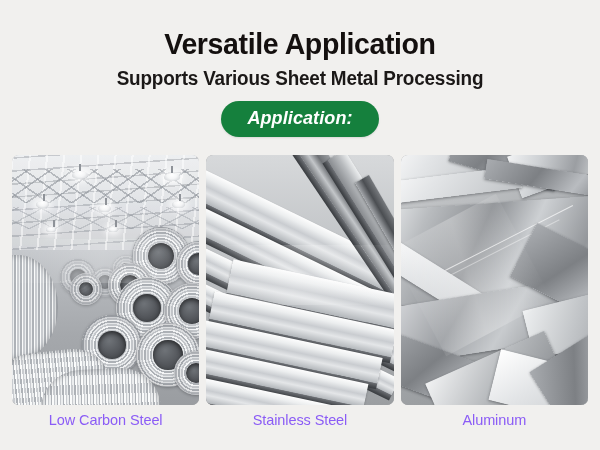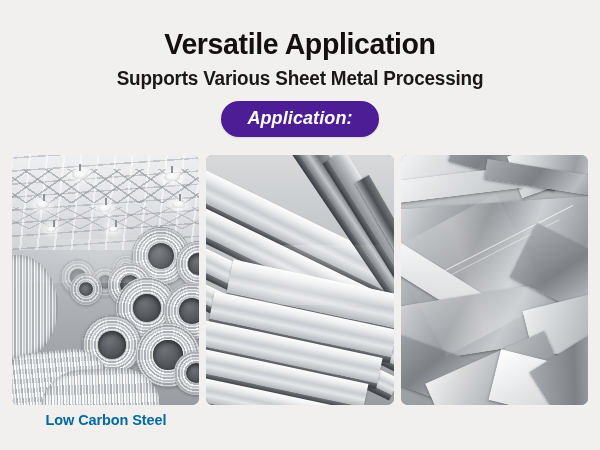--- a/index.html
+++ b/index.html
@@ -44,21 +44,21 @@
     transform: scaleX(0.97);
   }
 
   
   .badge-row {
     display: flex;
     justify-content: center;
     margin-top: 11px;
   }
   .badge {
-    background: #4c1d95;
+    background: #15803d;
     color: #ffffff;
     font-size: 18px;
     font-weight: bold;
     font-style: italic;
     padding: 7px 26px 8px 26px;
     border-radius: 22px;
     letter-spacing: 0.1px;
     box-shadow: 0 1px 2px rgba(0,0,0,0.10);
     white-space: nowrap;
   }
@@ -199,23 +199,22 @@
     left: 12px;
     top: 412px;
     width: 576px;
     display: flex;
     gap: 7px;
   }
   .caption {
     width: 188px;
     text-align: center;
     font-size: 14.5px;
-    color: #0369a1;
+    color: #8b5cf6;
     letter-spacing: -0.1px;
-    font-weight: bold;
   }
 </style>
 </head>
 <body>
 
 <div class="banner">
 
   <div class="header">
     <div class="main-title">Versatile Application</div>
     <div class="sub-title">Supports Various Sheet Metal Processing</div>
@@ -351,15 +350,17 @@
         <div class="sheet sheet-light" style="left:92px;  top:208px; width:120px; height:52px; transform:rotate(14deg);"></div>
         <div class="sheet sheet-dark" style="left:140px; top:188px; width:90px;  height:70px; transform:rotate(-32deg);"></div>
 
         <div class="gloss" style="left:10px; top:60px; width:120px; height:120px; transform:rotate(-28deg); opacity:.5;"></div>
       </div>
     </div>
   </div>
 
   <div class="captions">
     <div class="caption">Low Carbon Steel</div>
+    <div class="caption">Stainless Steel</div>
+    <div class="caption">Aluminum</div>
   </div>
 
 </div>
 
 </body></html>

